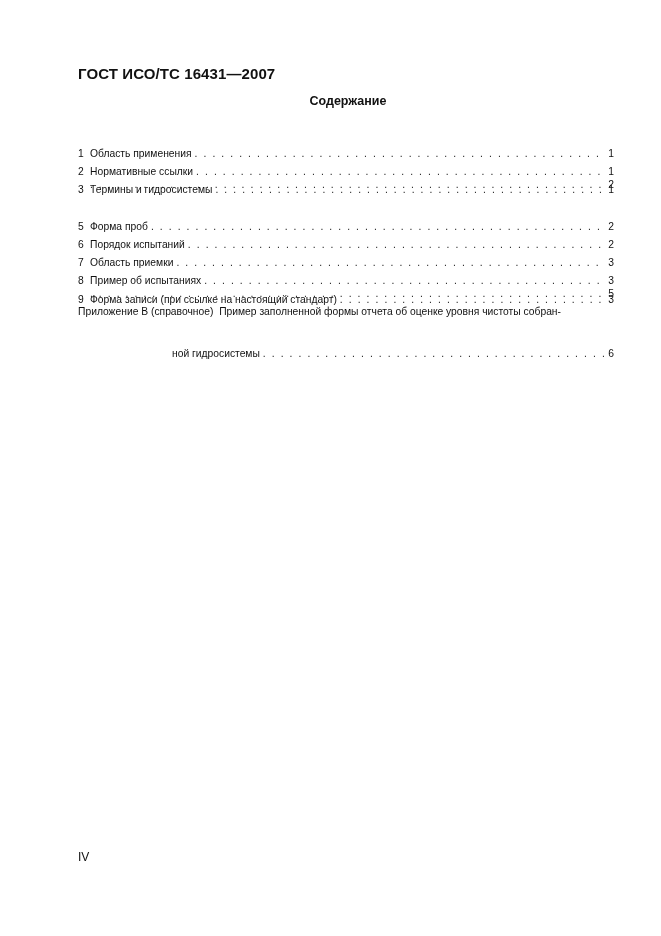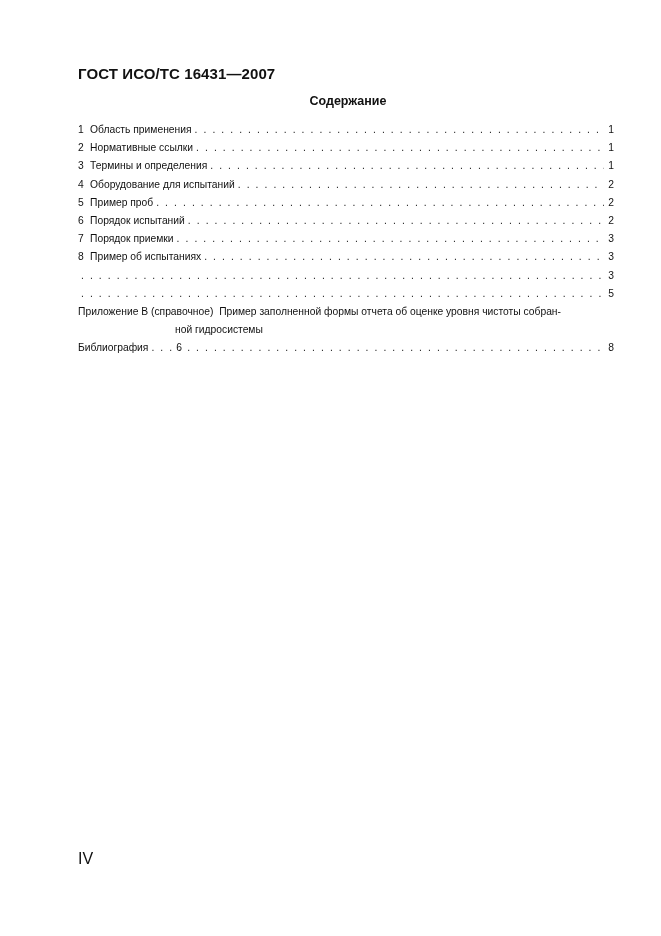--- a/index.html
+++ b/index.html
@@ -2,79 +2,79 @@
 <html><head>
 <meta charset="utf-8">
 <style>
   html, body { margin: 0; padding: 0; background: #ffffff; }
   body { width: 661px; height: 936px; position: relative; overflow: hidden;
          font-family: "Liberation Sans", sans-serif; color: #111; }
   .header { position: absolute; left: 78px; top: 65px; font-size: 15px; font-weight: bold; letter-spacing: 0.1px; }
   .title { position: absolute; left: 0; width: 661px; top: 94px; text-align: center; font-size: 12.5px; font-weight: bold; padding-left: 35px; box-sizing: border-box; }
   .toc { position: absolute; left: 78px; top: 121px; width: 536px; font-size: 10.3px; }
   .row { display: flex; align-items: baseline; height: 18.2px; line-height: 18.2px; white-space: nowrap; }
-  .row .label { flex: 0 0 auto; }
+  .row .label { flex: 0 0 auto; margin-top: 24px; }
   .row .dots { flex: 1 1 auto; overflow: hidden; margin: 0 3px; letter-spacing: 0; color: #222; }
   .row .dots::after { content: ". . . . . . . . . . . . . . . . . . . . . . . . . . . . . . . . . . . . . . . . . . . . . . . . . . . . . . . . . . . . . . . . . . . . . . . . . . . . . . . . . . . . . . . . . . . . . . . . . . . . . . . . . . . . . . . . . . . . . . . . . ."; letter-spacing: 1.6px; }
   .row .page { flex: 0 0 auto; text-align: right; min-width: 7px; }
   .row .num { display: inline-block; width: 12px; }
   .app { display: block; }
   .app .first { height: 18.2px; line-height: 18.2px; white-space: nowrap; }
-  .app .cont { padding-left: 94px; flex-direction: column; }
-  .footer { position: absolute; left: 78px; top: 850px; font-size: 16px; }
+  .app .cont { padding-left: 94px; }
+  .footer { position: absolute; left: 78px; top: 850px; font-size: 12px; }
 </style>
 </head>
 <body>
 
 <div class="header">ГОСТ ИСО/ТС 16431—2007</div>
 <div class="title">Содержание</div>
 
 <div class="toc">
 
   <div class="row">
       <span class="label"><span class="num">1</span><span>Область применения</span></span>
       <span class="dots"></span>
       <span class="page">1</span>
     </div>
   <div class="row">
       <span class="label"><span class="num">2</span><span>Нормативные ссылки</span></span>
       <span class="dots"></span>
       <span class="page">1</span>
     </div>
   <div class="row">
-      <span class="label"><span class="num">3</span><span>Термины и определения</span></span>
+      <span class="label"><span class="num">3</span><span>Термины и гидросистемы</span></span>
       <span class="dots"></span>
       <span class="page">1</span>
     </div>
   <div class="row">
-      <span class="label"><span class="num">4</span><span>Оборудование для испытаний</span></span>
       <span class="dots"></span>
       <span class="page">2</span>
     </div>
   <div class="row">
-      <span class="label"><span class="num">5</span><span>Пример проб</span></span>
+      <span class="label"><span class="num">5</span><span>Форма проб</span></span>
       <span class="dots"></span>
       <span class="page">2</span>
     </div>
   <div class="row">
       <span class="label"><span class="num">6</span><span>Порядок испытаний</span></span>
       <span class="dots"></span>
       <span class="page">2</span>
     </div>
   <div class="row">
-      <span class="label"><span class="num">7</span><span>Порядок приемки</span></span>
+      <span class="label"><span class="num">7</span><span>Область приемки</span></span>
       <span class="dots"></span>
       <span class="page">3</span>
     </div>
   <div class="row">
       <span class="label"><span class="num">8</span><span>Пример об испытаниях</span></span>
       <span class="dots"></span>
       <span class="page">3</span>
     </div>
   <div class="row">
+      <span class="label"><span class="num">9</span><span>Форма записи (при ссылке на настоящий стандарт)</span></span>
       <span class="dots"></span>
       <span class="page">3</span>
     </div>
 
   <div class="row">
       <span class="dots"></span>
       <span class="page">5</span>
     </div>
 
   <div class="app">
@@ -82,20 +82,15 @@
     <div class="row cont">
         <span class="label">ной гидросистемы</span>
         <span class="dots"></span>
         <span class="page">6</span>
       </div>
   </div>
 
   <div class="app">
   </div>
 
-  <div class="row">
-      <span class="label">Библиография</span>
-      <span class="dots"></span>
-      <span class="page">8</span>
-    </div>
 </div>
 
 <div class="footer">IV</div>
 
 </body></html>

